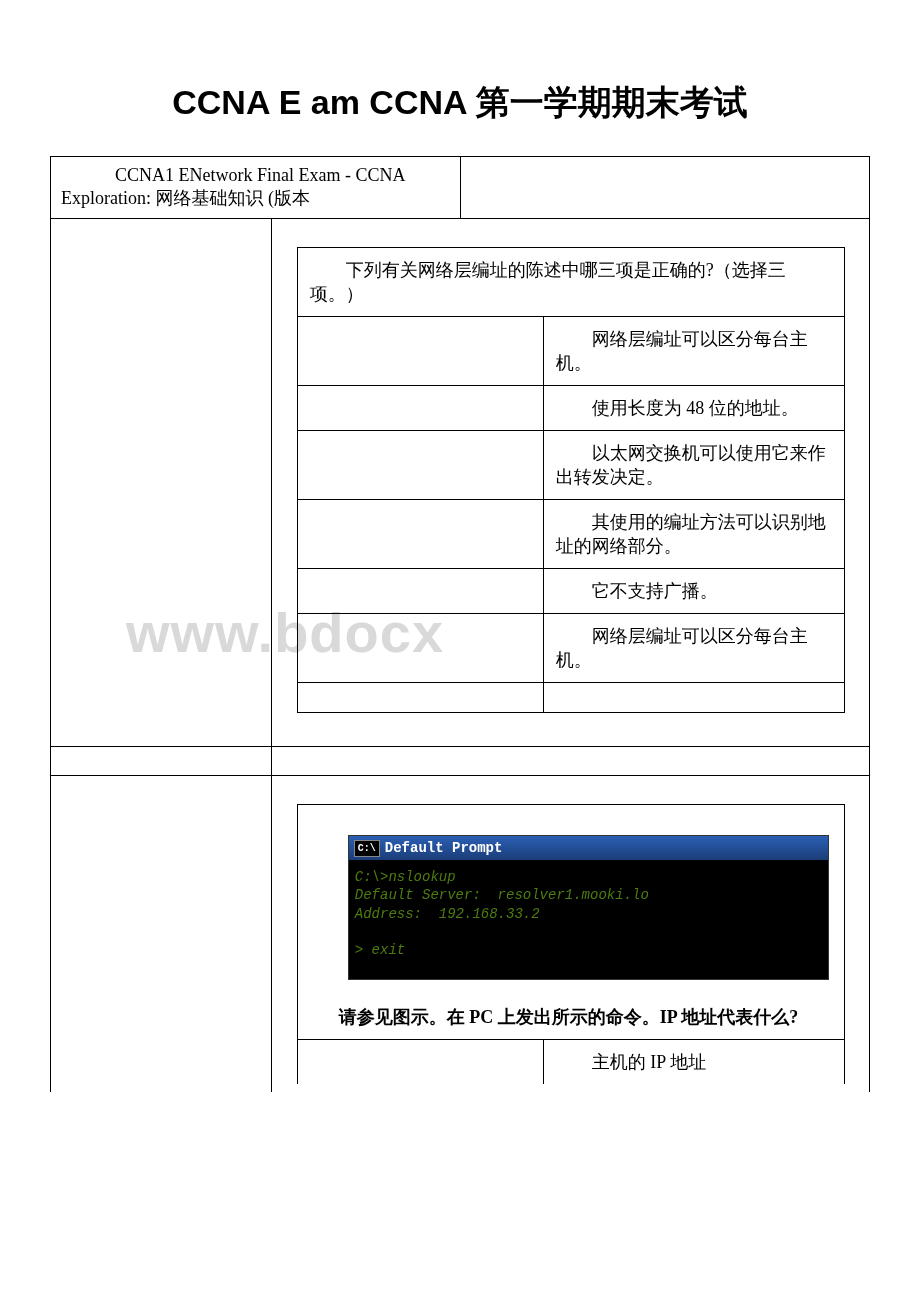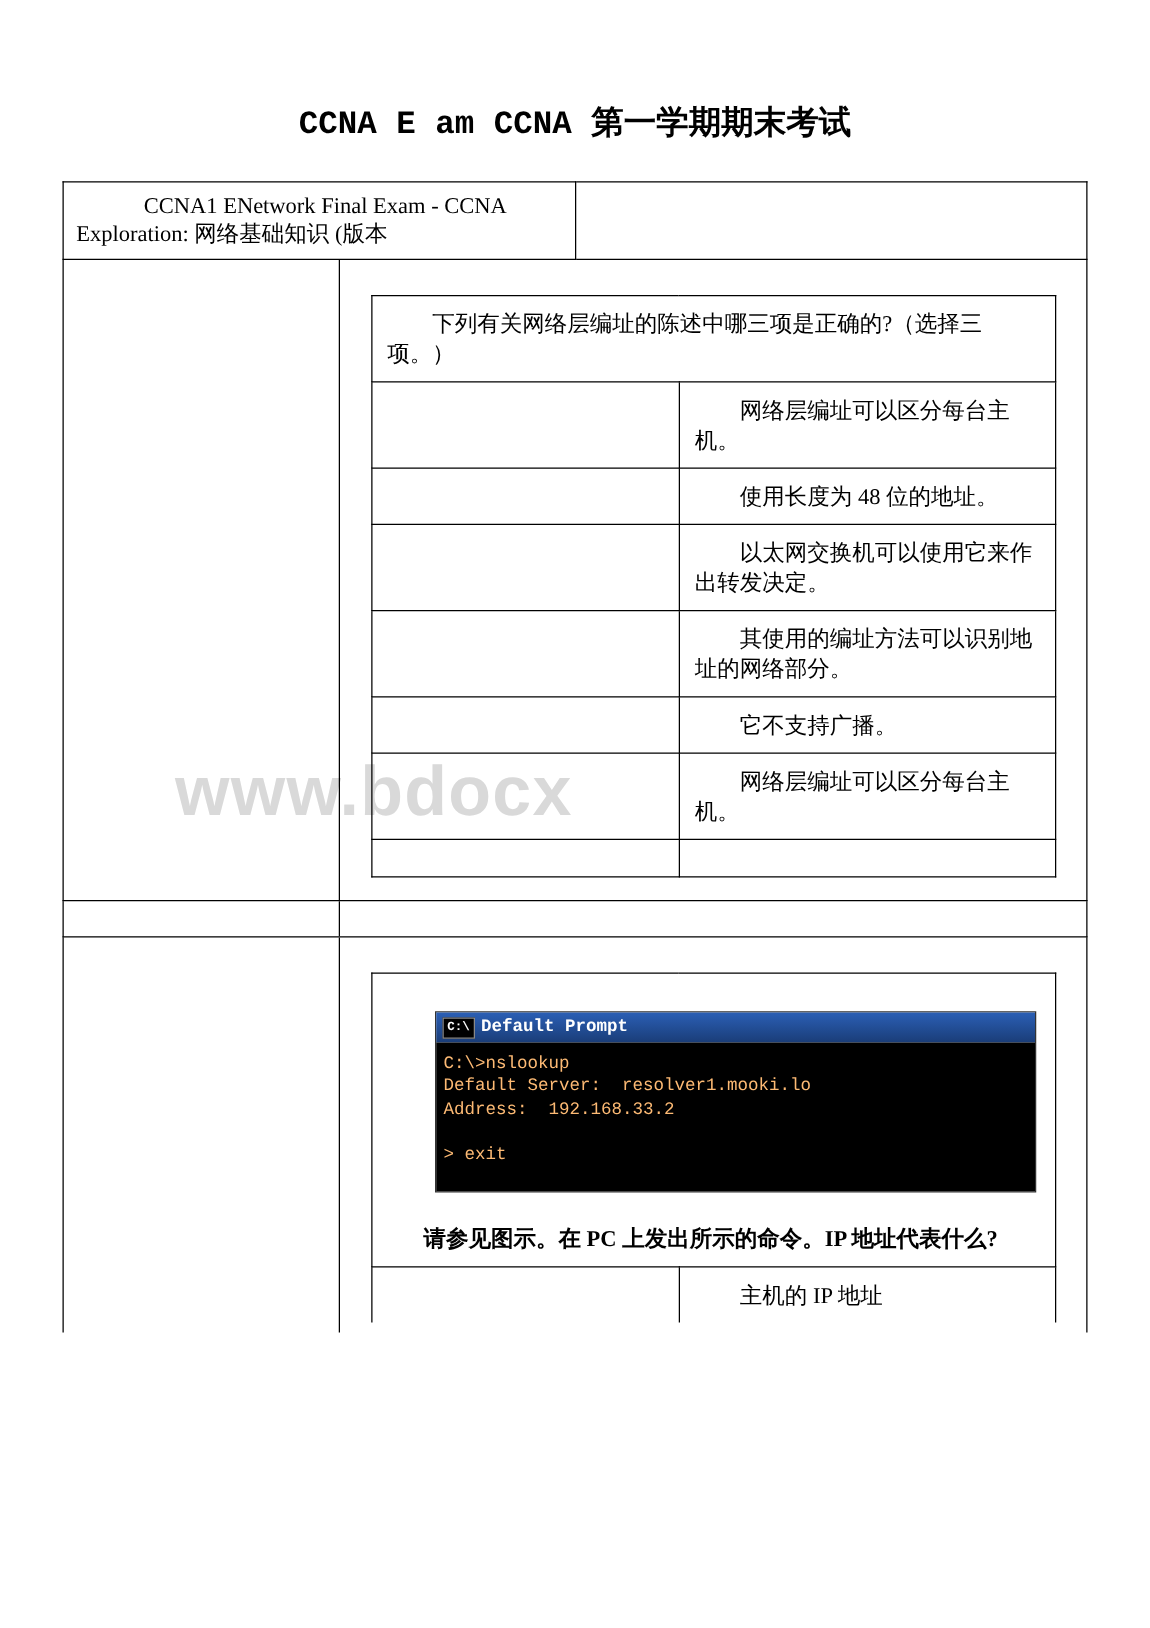--- a/index.html
+++ b/index.html
@@ -6,56 +6,56 @@
     body {
       font-family: "SimSun", "Times New Roman", serif;
       background: #ffffff;
       width: 920px;
       margin: 0 auto;
       padding: 80px 50px 40px 50px;
       position: relative;
     }
     h1 {
       text-align: center;
-      font-size: 26px;
+      font-size: 34px;
       font-weight: bold;
       margin-bottom: 30px;
-      font-family: Liberation Mono, monospace;
+      font-family: Liberation Sans, sans-serif;
     }
     table.outer {
       width: 100%;
       border-collapse: collapse;
       font-size: 18px;
     }
     table.outer td {
       border: 1px solid #000;
       vertical-align: top;
       padding: 8px 10px;
     }
     .col-a { width: 50%; }
     .col-b { width: 50%; }
     table.inner {
       width: 95%;
       border-collapse: collapse;
-      margin: 20px auto 10px auto;
+      margin: 20px auto 25px auto;
       font-size: 18px;
     }
     table.inner td {
       border: 1px solid #000;
       padding: 10px 12px;
       vertical-align: top;
     }
     .inner-left { width: 45%; }
     .inner-right { width: 55%; text-indent: 2em; }
     .noind { text-indent: 0; }
     .q-text { padding: 10px 15px 10px 5px; text-indent: 2em; }
     .watermark {
       position: absolute;
       top: 600px;
-      left: 140px;
+      left: 126px;
       font-size: 56px;
       font-weight: bold;
       color: #d9d9d9;
       font-family: Arial, sans-serif;
       z-index: 0;
       pointer-events: none;
       letter-spacing: 1px;
     }
     .cmd-window {
       margin: 30px 15px 15px 50px;
@@ -75,24 +75,25 @@
     }
     .cmd-icon {
       background: #000;
       color: #fff;
       font-size: 10px;
       padding: 1px 3px;
       border: 1px solid #888;
     }
     .cmd-body {
       background: #000;
-      color: #fdba74;
+      color: #4d7c0f;
       padding: 8px 21px 20px 6px;
       white-space: pre;
       overflow: hidden;
+      font-style: italic;
     }
     .header-cell { text-indent: 3em; }
     .content-z { position: relative; z-index: 1; }
     .spacer-row td { height: 30px; }
   </style>
 </head>
 <body>
 
 <div class="watermark">www.bdocx</div>
 

